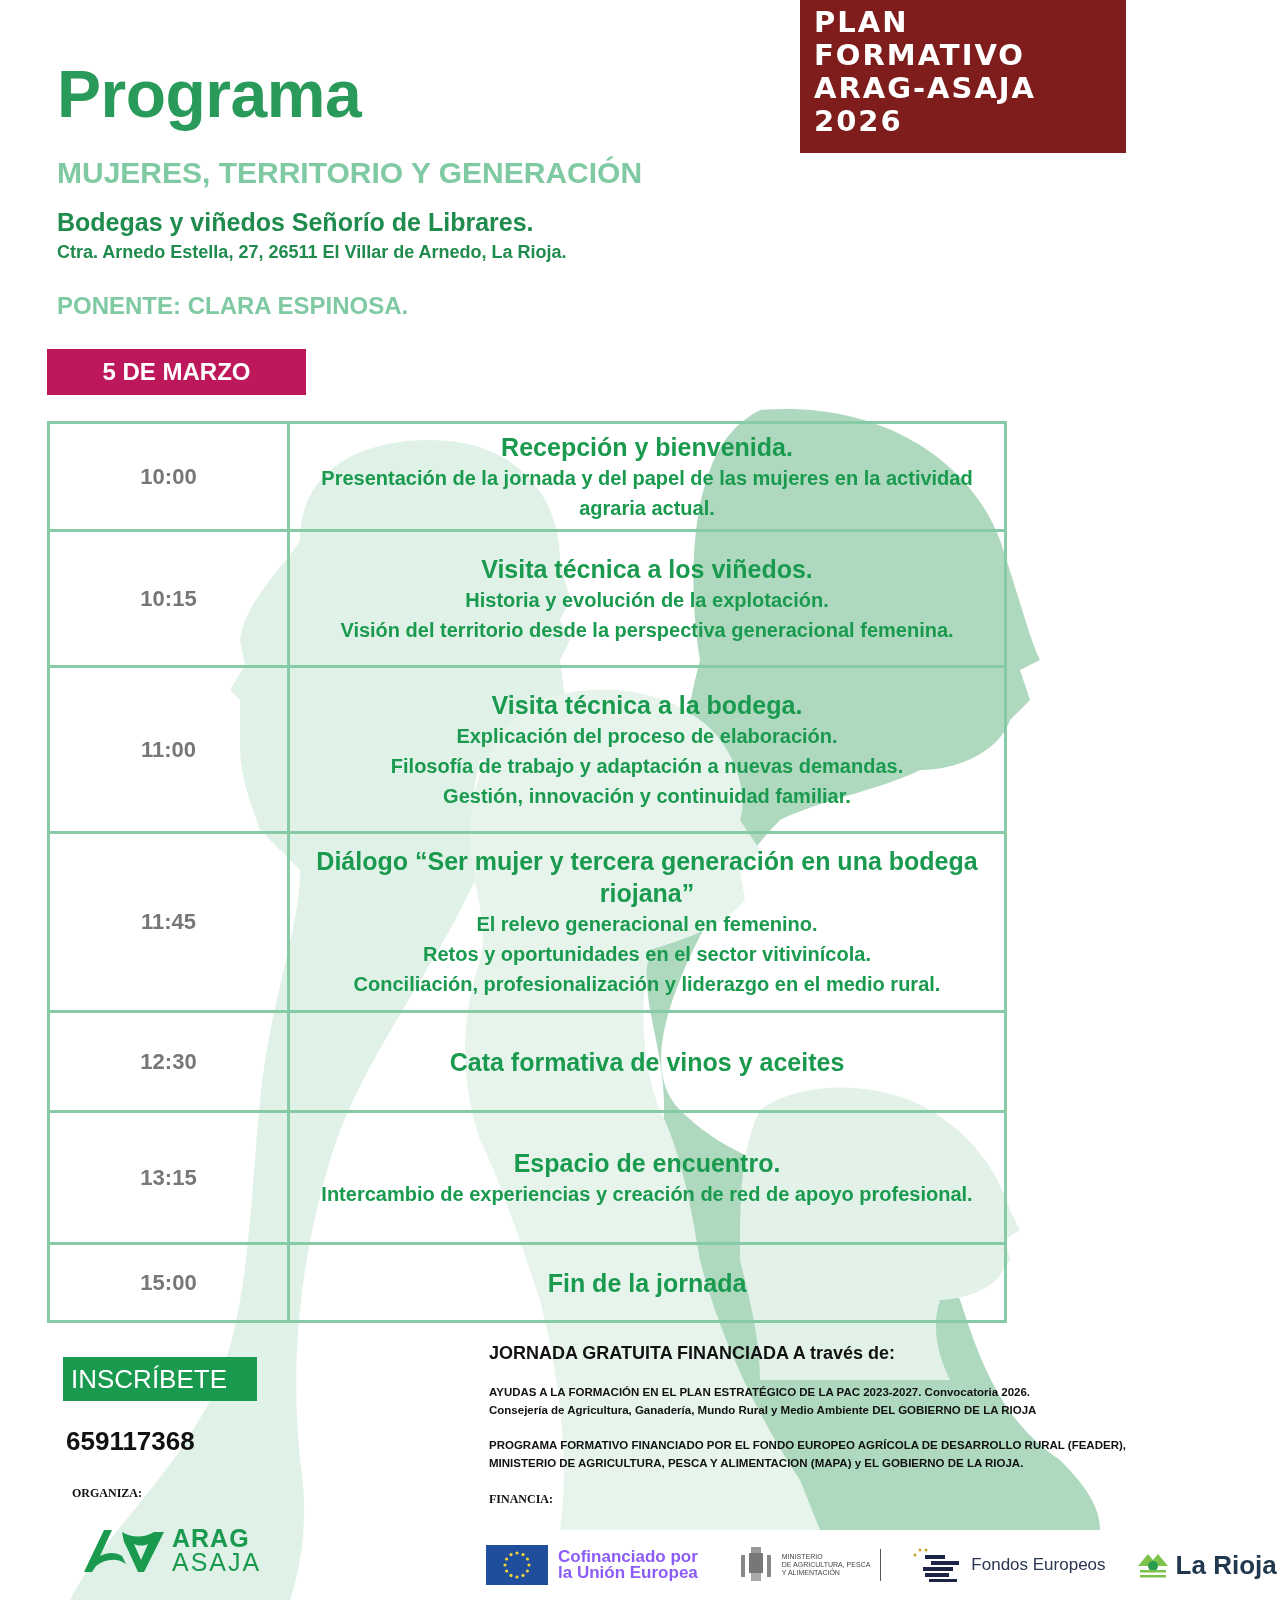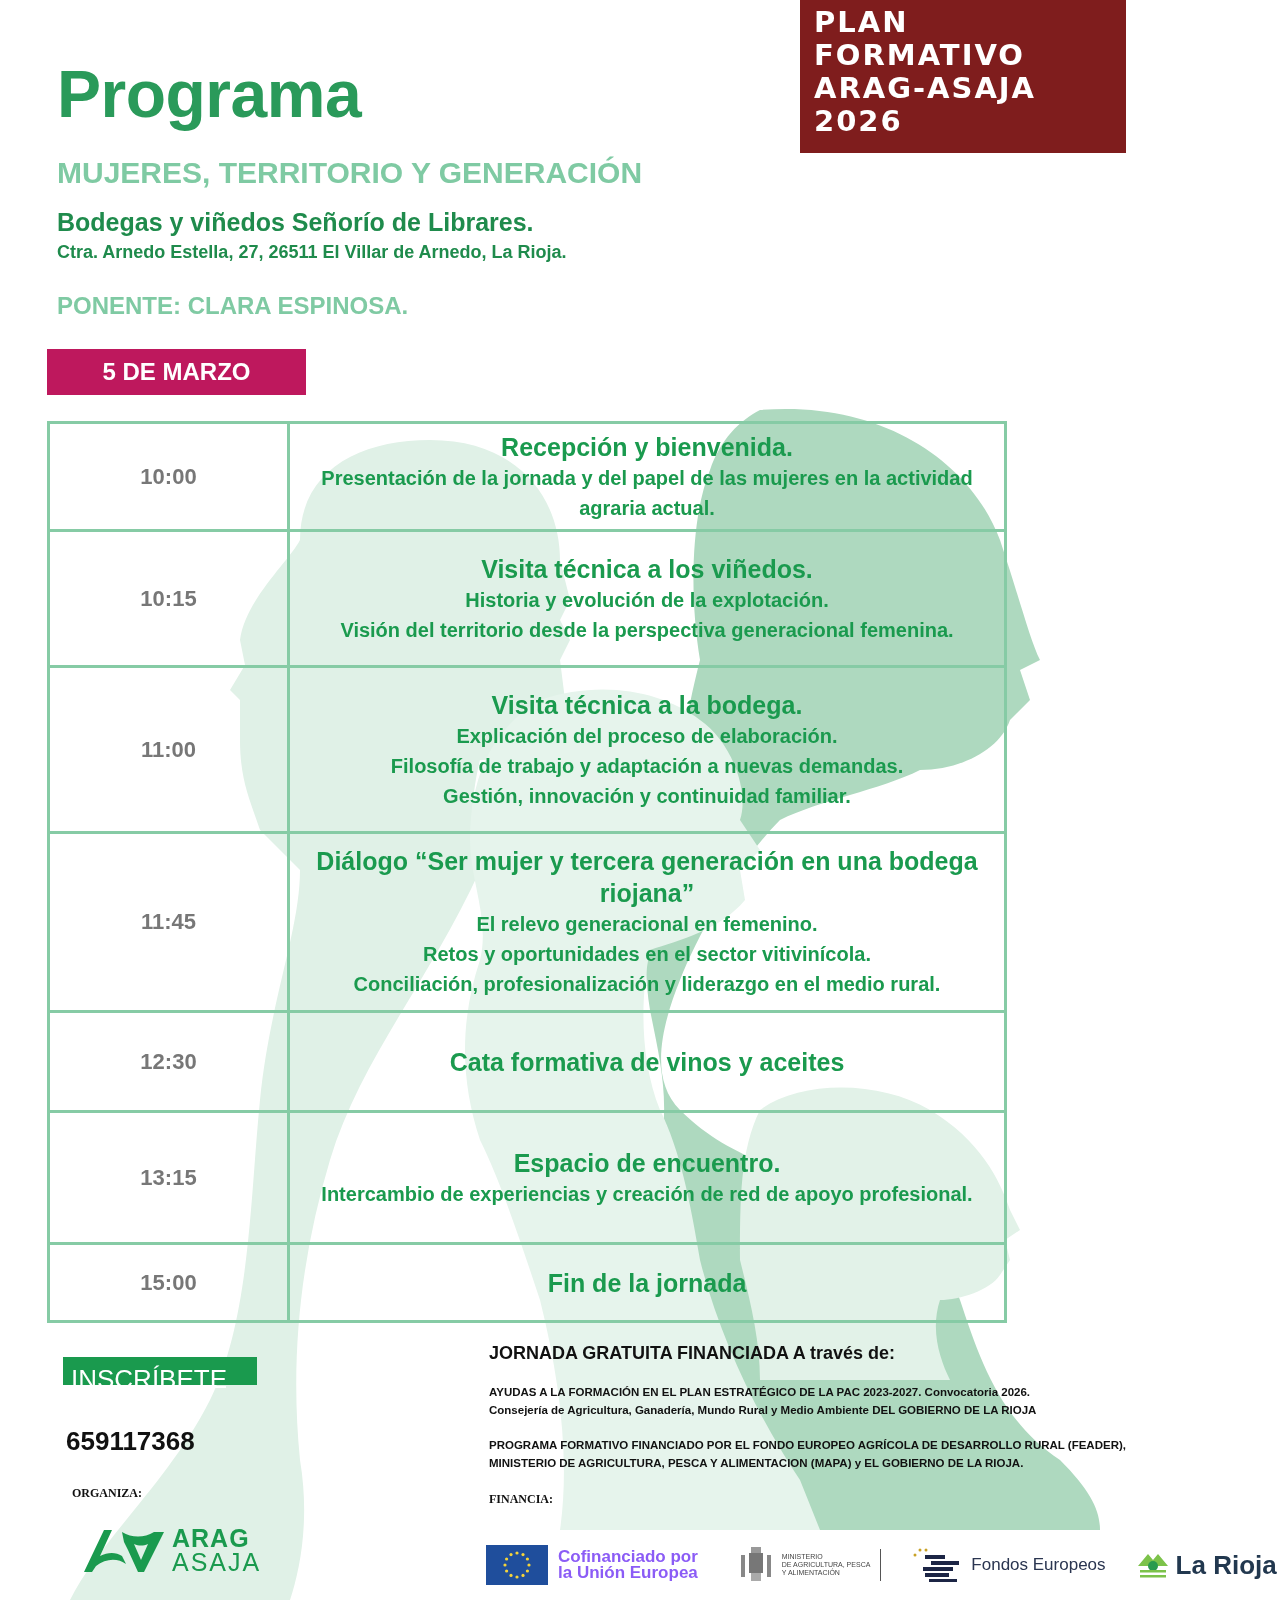--- a/index.html
+++ b/index.html
@@ -53,21 +53,21 @@
     font-size: 22px; font-weight: bold; color: #777777;
   }
   .content-cell {
     flex: 1; display: flex; flex-direction: column; align-items: center; justify-content: center;
     text-align: center; padding: 6px 16px;
   }
   .act-title { font-size: 25px; font-weight: bold; color: #1a9a4e; line-height: 32px; }
   .act-line { font-size: 20px; font-weight: bold; color: #1a9a4e; line-height: 30px; }
 
   .inscribete {
-    left: 63px; top: 1357px; width: 194px; height: 28px;
+    left: 63px; top: 1357px; width: 194px; height: 44px;
     background: #1a9a4e; color: #ffffff; font-size: 26px; line-height: 44px; padding-left: 8px;
   }
   .phone { left: 66px; top: 1426px; font-size: 26px; font-weight: bold; color: #111111; }
   .organiza {
     left: 72px; top: 1486px; font-family: "Liberation Serif", serif; font-weight: bold; font-size: 12px; color: #111111;
   }
   .arag-logo { left: 82px; top: 1520px; width: 180px; height: 60px; display: flex; align-items: center; }
   .arag-text { margin-left: 6px; line-height: 24px; }
   .arag-text .a1 { font-size: 25px; font-weight: bold; color: #1a9a4e; display: block; letter-spacing: 1px; }
   .arag-text .a2 { font-size: 25px; color: #1a9a4e; display: block; letter-spacing: 2px; }

